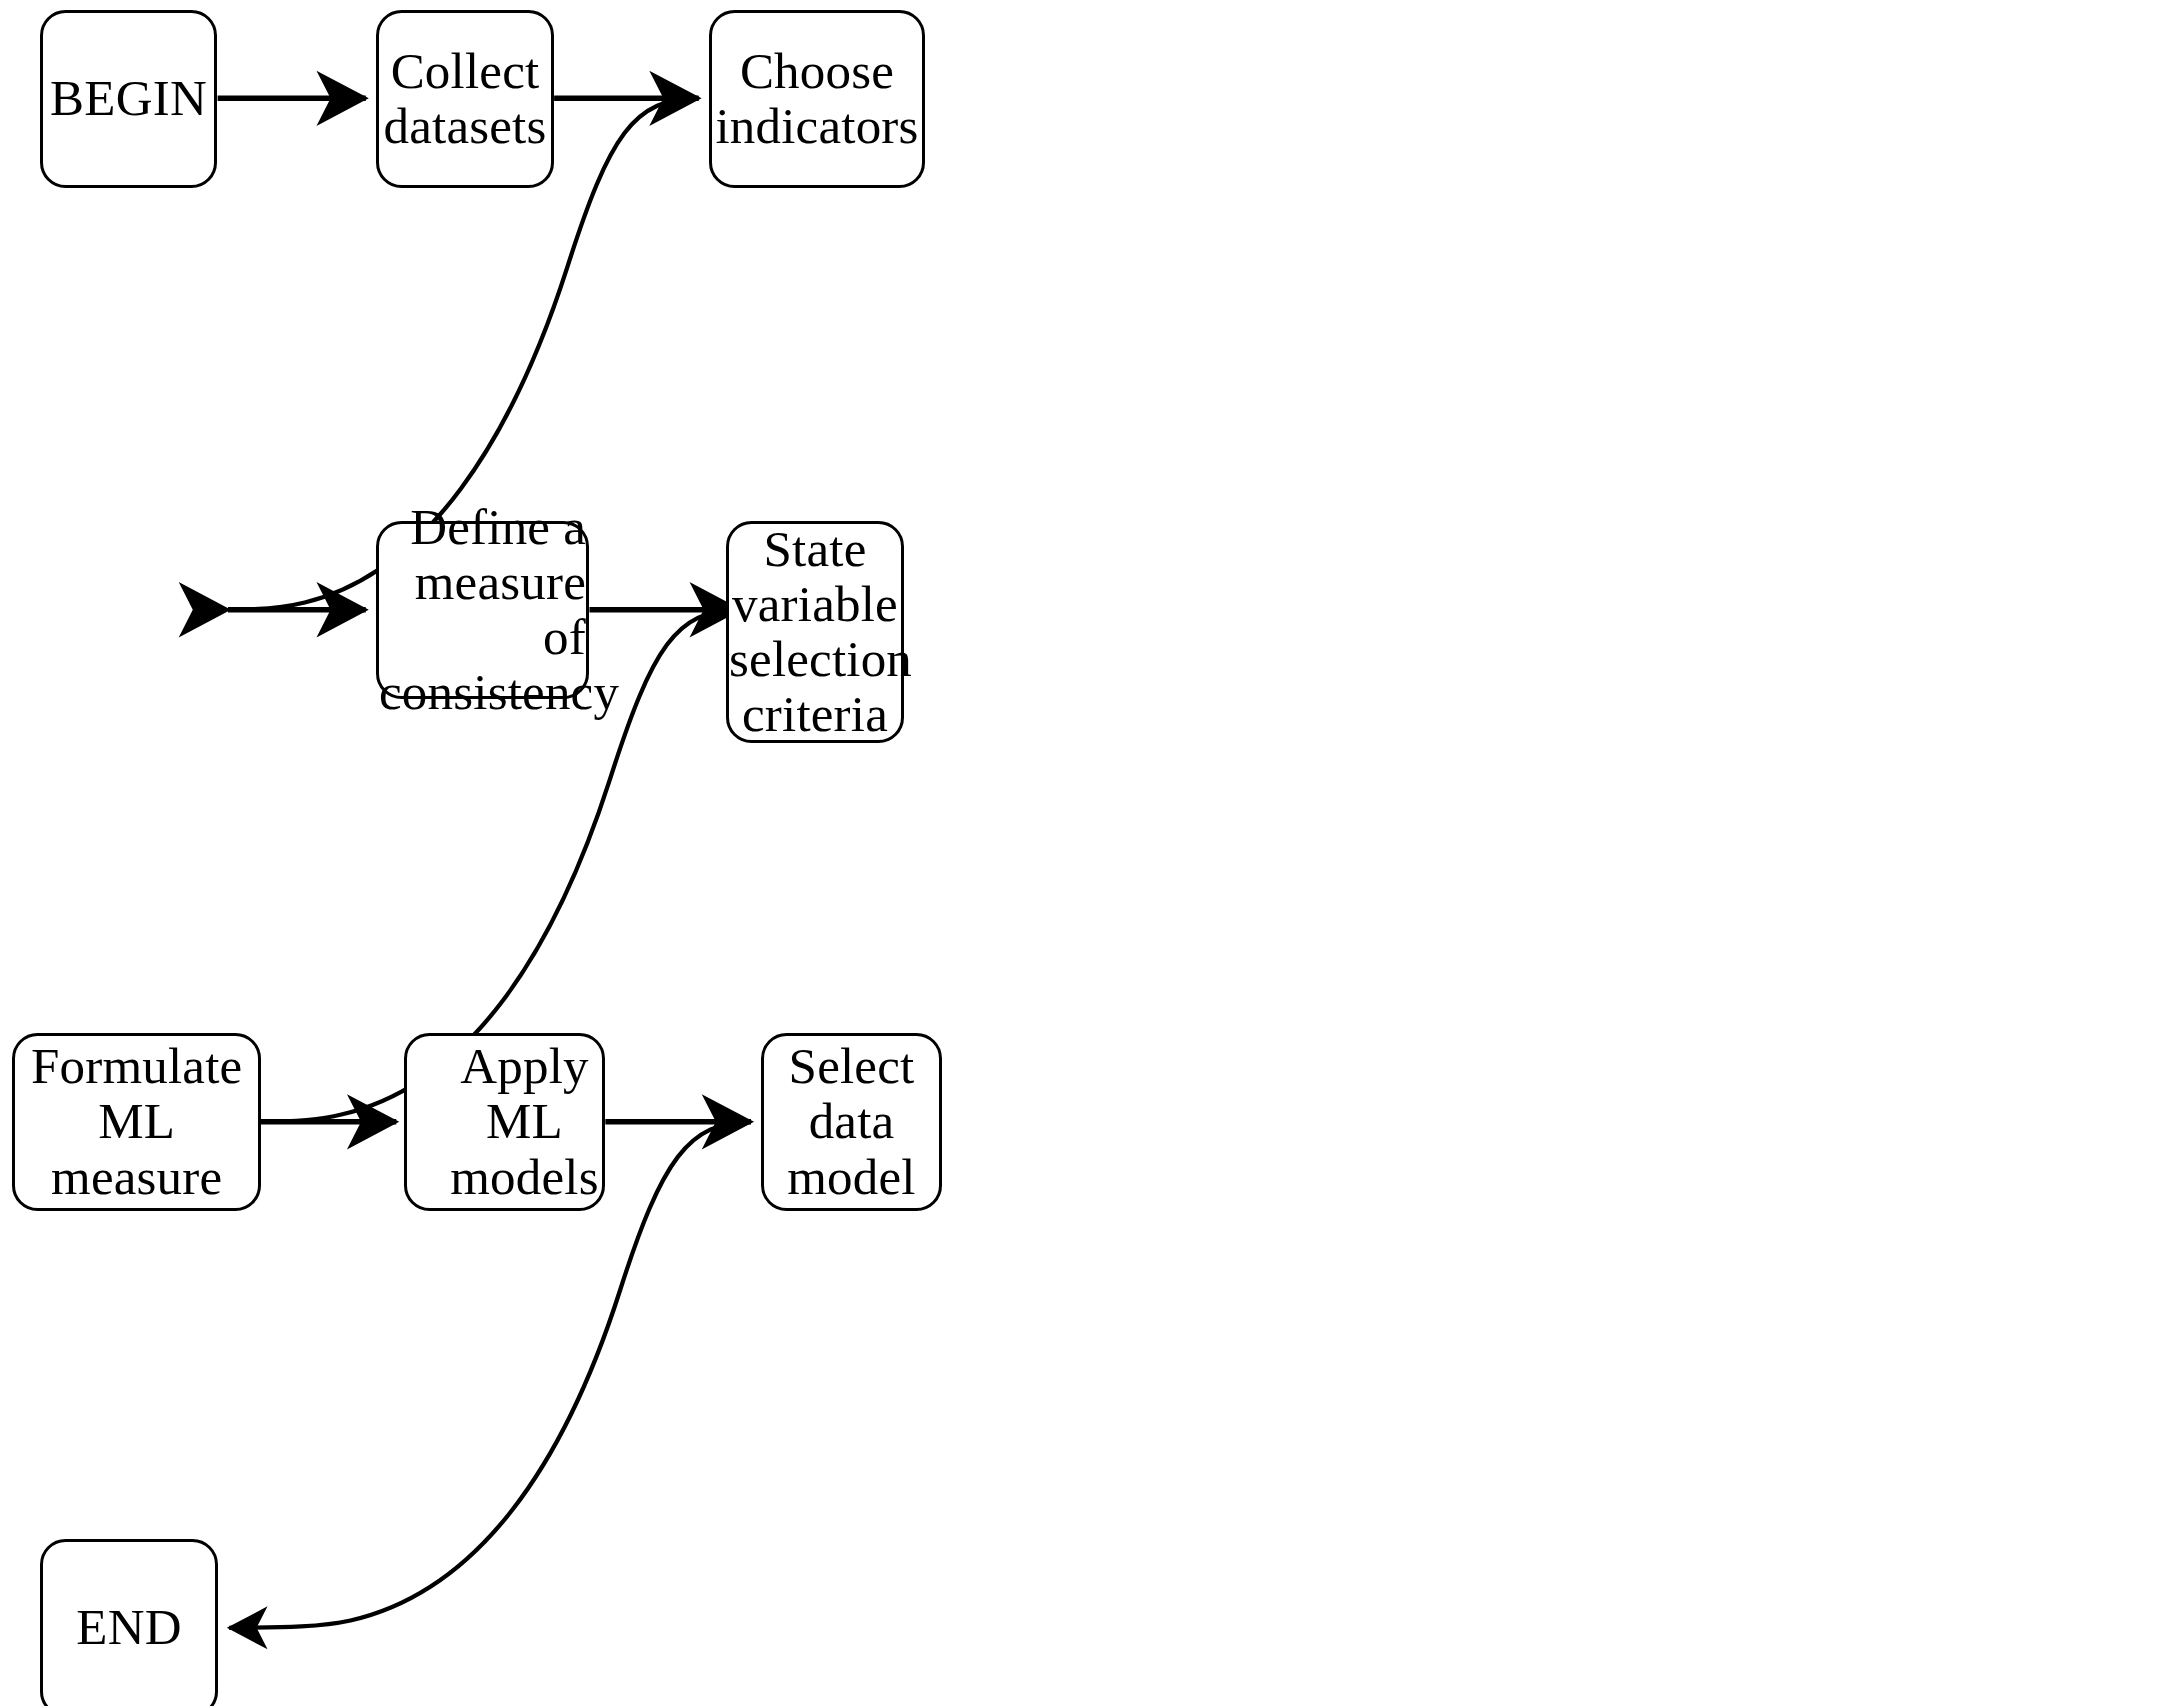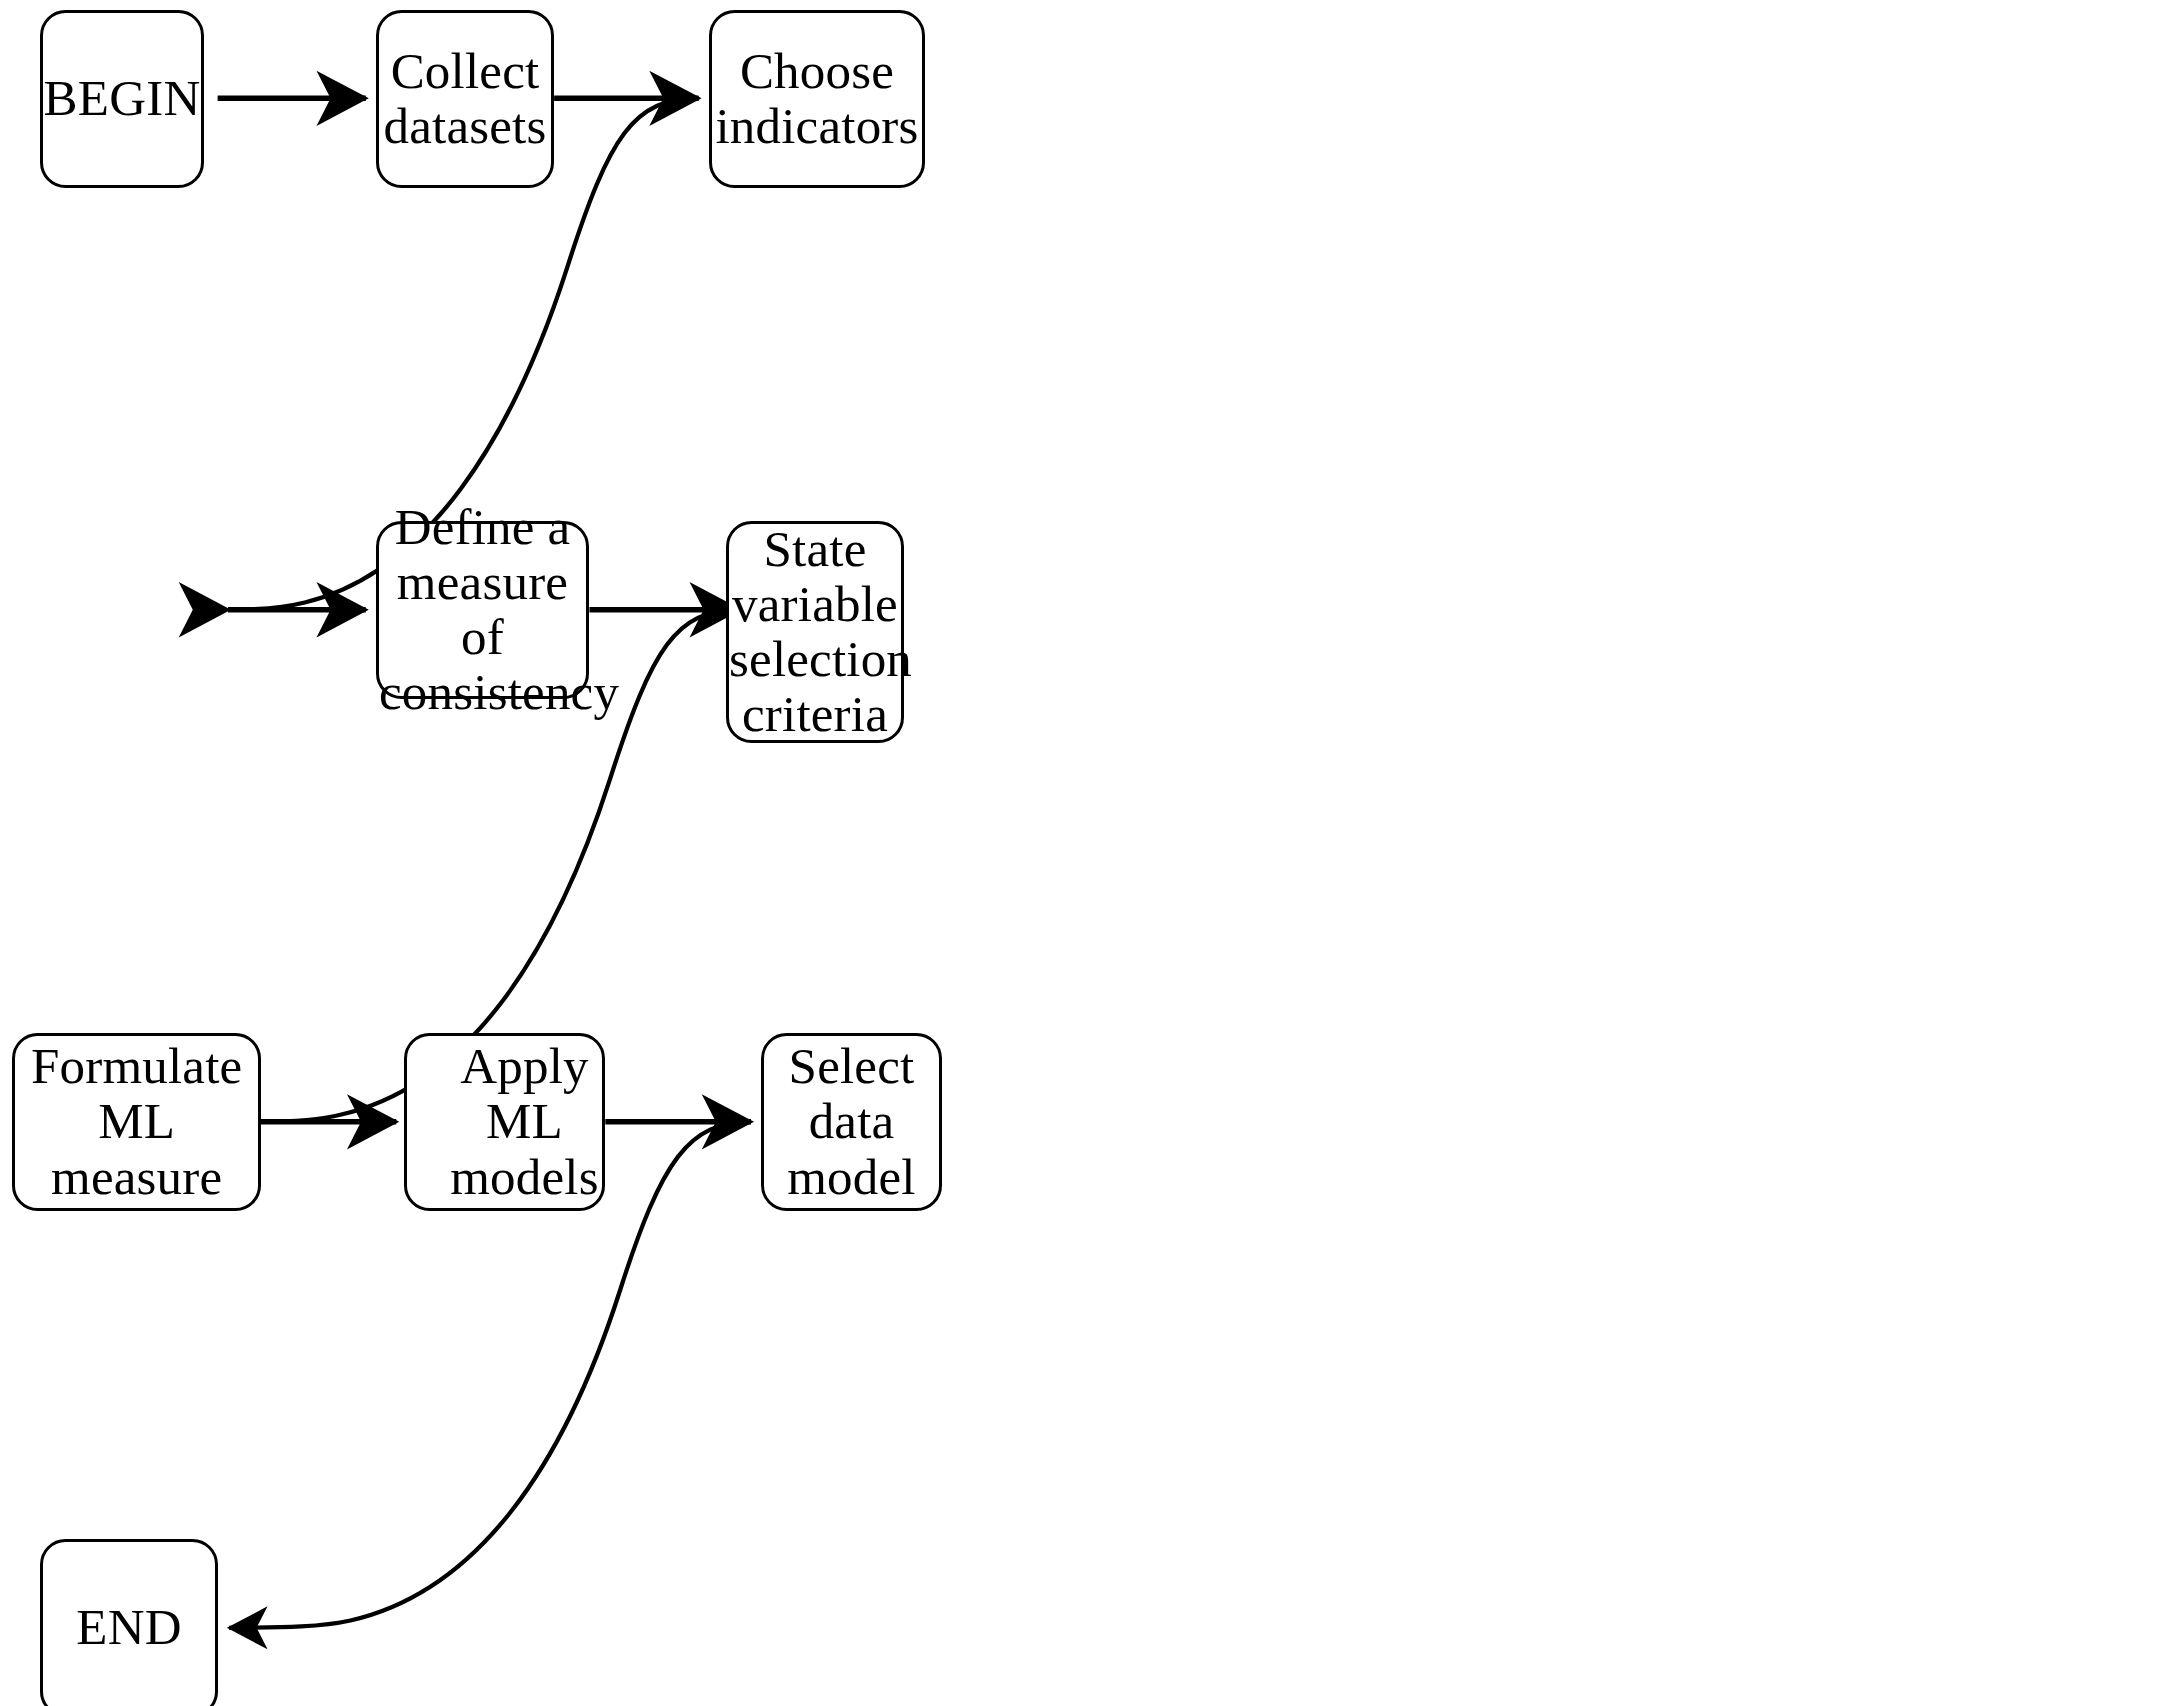--- a/index.html
+++ b/index.html
@@ -82,34 +82,34 @@
 
       <line x1="428" y1="1840" x2="650" y2="1840" marker-start="url(#arrowL)" marker-end="url(#arrowR)"></line>
 
       <line x1="993" y1="1840" x2="1232" y2="1840" marker-end="url(#arrowR)"></line>
 
       <path stroke-width="7" d="M 1232 1840 C 1130 1840 1086 1900 1016 2120 C 926 2400 786 2610 575 2658
                C 530 2668 470 2670 376 2670" marker-end="url(#arrowR)"></path>
     </g>
   </svg>
 
-  <div class="flow-node" style="left:40px; top:9.8px; width:164px; height:178px;justify-content:center;">
+  <div class="flow-node" style="left:40px; top:9.8px; width:177px; height:178px;justify-content:center;">
     <span class="node-label">BEGIN</span>
   </div>
 
   <div class="flow-node" style="left:376px; top:9.8px; width:178px; height:178px;font-family:Liberation Serif, serif;">
     <span class="node-label">Collect datasets</span>
   </div>
 
   <div class="flow-node" style="left:709px; top:9.8px; width:216px; height:178px;">
     <span class="node-label">Choose indicators</span>
   </div>
 
 
-  <div class="flow-node" style="left:376px; top:521px; width:213px; height:178px;">
+  <div class="flow-node" style="left:376px; top:521px; width:213px; height:178px;text-align:right;">
     <span class="node-label">Define a measure of
 consistency</span>
   </div>
 
   <div class="flow-node" style="left:726px; top:521px; width:178px; height:222px;text-align:center;">
     <span class="node-label">State variable
 selection criteria</span>
   </div>
 
   <div class="flow-node" style="left:12.2px; top:1033px; width:249px; height:178px;">

